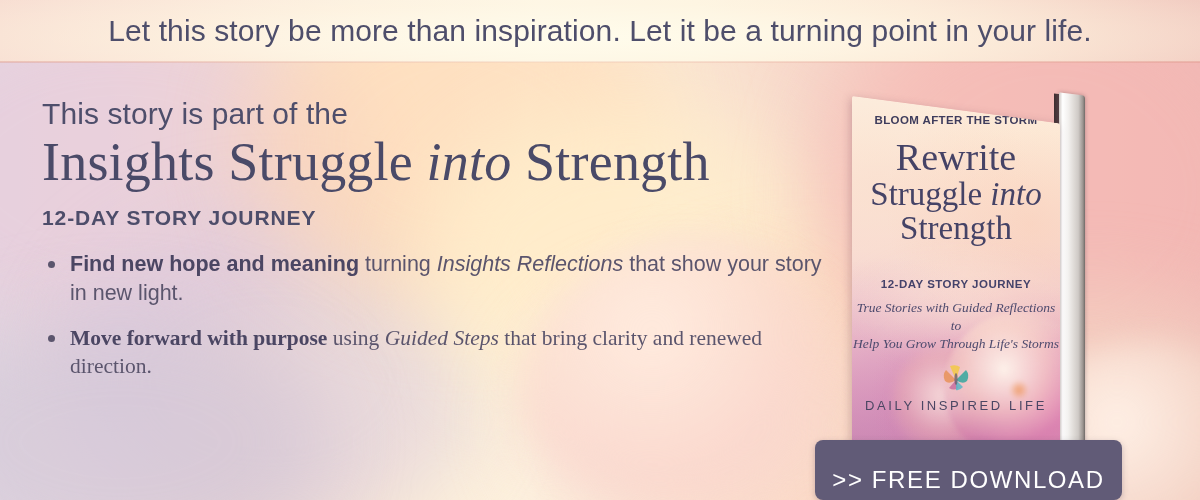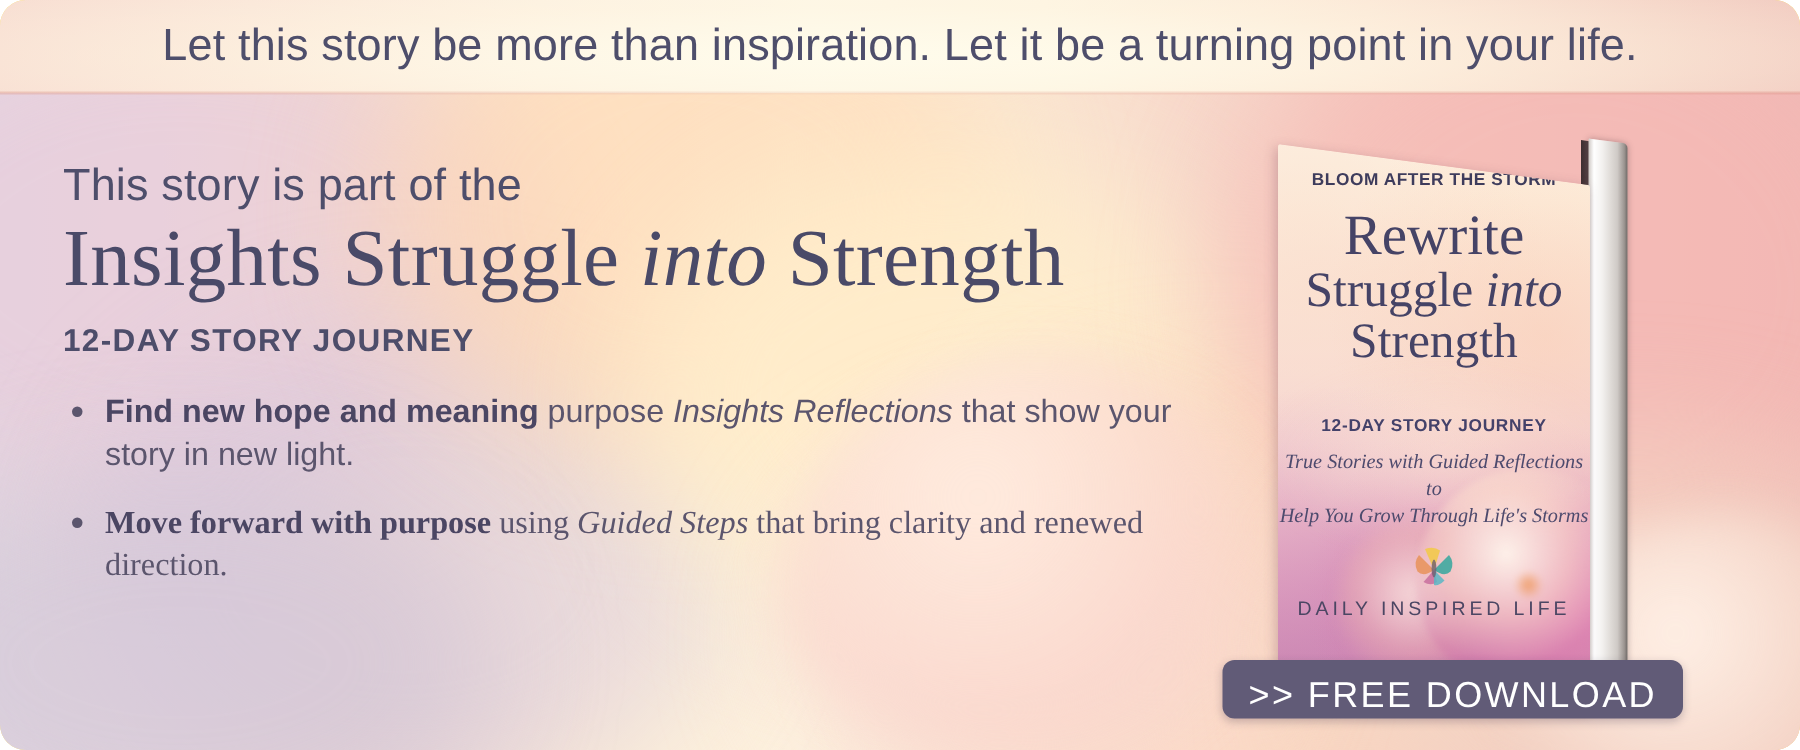--- a/index.html
+++ b/index.html
@@ -10,21 +10,20 @@
   body {
     font-family: "Liberation Sans", sans-serif;
   }
 
   .banner {
     position: relative;
     width: 1200px;
     height: 500px;
     overflow: hidden;
     background: #fde047;
-    border-radius: 17px;
   }
 
   
   .header-strip {
     position: absolute;
     left: 0; top: 0;
     width: 1200px;
     height: 62px;
     background:
       radial-gradient(120% 180% at 48% 60%, rgba(255,252,236,0.95) 0%, rgba(255,246,226,0.55) 30%, rgba(255,255,255,0) 62%),
@@ -110,21 +109,21 @@
     left: 1000px; top: 280px;
     width: 260px; height: 200px;
     border-radius: 60% 40% 45% 55% / 55% 60% 40% 45%;
     background: radial-gradient(circle at 45% 40%, rgba(255,242,232,0.95), rgba(246,218,204,0.55) 60%, rgba(240,200,190,0) 82%);
     filter: blur(14px);
   }
 
   
   .left-col {
     position: absolute;
-    left: 42px; top: 108px;
+    left: 42px; top: 98px;
     width: 790px;
     z-index: 5;
   }
   .kicker {
     font-size: 30px;
     color: #4e4e6b;
     line-height: 1.05;
     margin: 0 0 2px 0;
     letter-spacing: 0.1px;
   }
@@ -329,28 +328,28 @@
   .cover-logo {
     position: absolute;
     left: 84px; top: 268px;
     width: 40px; height: 30px;
   }
 
   
   .cta {
     position: absolute;
     left: 815px; top: 440px;
-    width: 307px; height: 39px;
+    width: 307px; height: 60px;
     border-radius: 8px;
     background: #615b77;
     box-shadow: 0 2px 6px rgba(70,55,80,0.28);
     z-index: 9;
     border: none;
     cursor: pointer;
-    padding: 0;
+    padding: 16px;
   }
   .cta-label {
     display: block;
     width: 100%;
     line-height: 48px;
     text-align: center;
     color: #ffffff;
     font-size: 24px;
     letter-spacing: 1.6px;
     white-space: nowrap;
@@ -381,21 +380,21 @@
 
   <div class="left-col">
     <div class="kicker">This story is part of the</div>
 
     <div class="title-serif"><span>Insights Struggle </span><span class="ital">into</span><span> Strength</span></div>
 
     <div class="subkicker">12-DAY STORY JOURNEY</div>
 
     <ul class="bullets">
       <li class="bullet">
-        <span class="dot"></span><b>Find new hope and meaning</b><span> purpose </span><i>Insights Reflections</i><span> that show your story in  new light.</span>
+        <span class="dot"></span><b>Find new hope and meaning</b><span> turning </span><i>Insights Reflections</i><span> that show your story in  new light.</span>
       </li>
       <li class="bullet">
         <span class="dot"></span><b>Move forward with purpose</b><span> using </span><i>Guided Steps</i><span> that bring clarity and renewed direction.</span>
       </li>
     </ul>
   </div>
 
   <div class="book-wrap">
     <div class="book-shadow"></div>
     <div class="book-pages-dark"></div>

